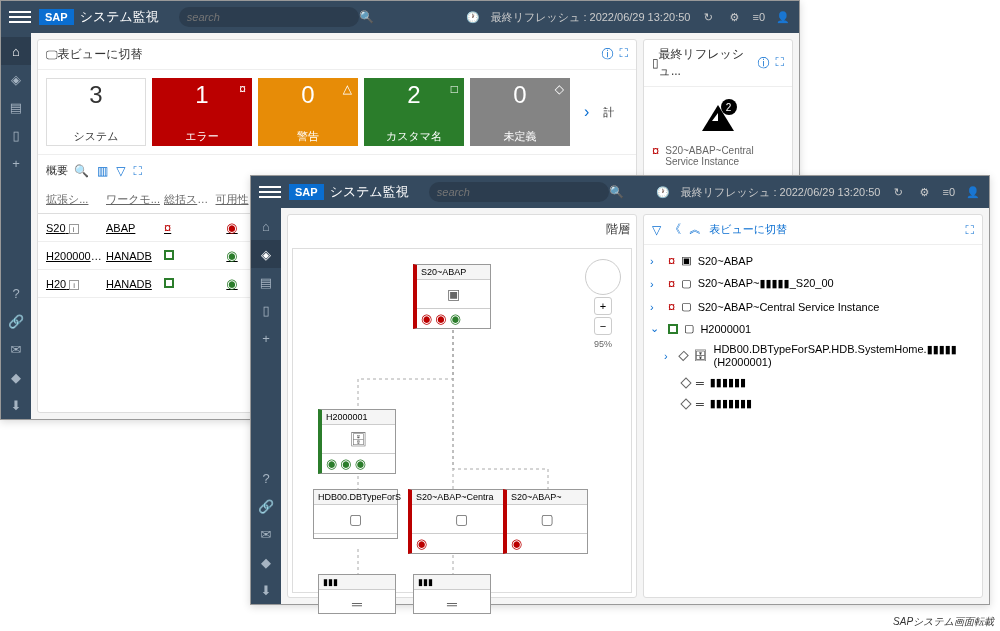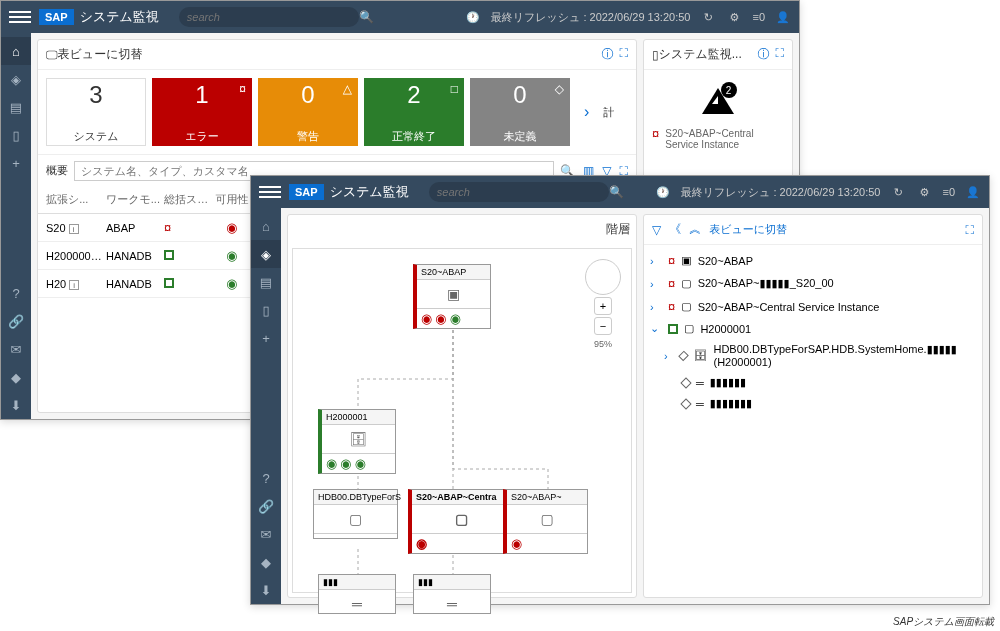--- a/index.html
+++ b/index.html
@@ -47,21 +47,21 @@
 .tile-side { font-size: 11px; color: #333; }
 
 .filter-row { display: flex; padding: 4px 8px; gap: 6px; align-items: center; border-top: 1px solid #eee; }
 .filter-label { font-size: 11px; color: #333; padding: 4px 0; text-align: center; }
 .filter-input { flex: 1; border: 1px solid #ccc; padding: 3px 6px; font-size: 11px; color: #999; }
 .filter-icons { display: flex; gap: 8px; color: #0a6ed1; }
 
 .table { font-size: 11px; }
 .table-header { display: flex; padding: 6px 8px; color: #666; border-bottom: 1px solid #ddd; }
 .table-row { display: flex; padding: 6px 8px; border-bottom: 1px solid #eee; align-items: center; }
-.col { overflow: hidden; text-overflow: ellipsis; white-space: nowrap; padding-right: 4px; }
+.col { overflow: hidden; text-overflow: ellipsis; white-space: nowrap; padding-right: 4px; text-decoration: underline; }
 .c1 { width: 60px; } .c2 { width: 58px; } .c3 { width: 50px; } .c4 { width: 40px; text-align: center; }
 .c5 { width: 50px; } .c6 { width: 40px; } .c7 { width: 40px; } .c8 { width: 55px; }
 .c9 { width: 48px; } .c10 { width: 48px; } .c11 { width: 48px; }
 .red-circle { color: #bb0000; font-size: 13px; }
 .green-sq { display:inline-block; width:10px; height:10px; border: 2px solid #2b7d2b; }
 .green-target { color: #2b7d2b; font-size: 13px; }
 .red-target { color: #bb0000; font-size: 13px; }
 .info-i { display:inline-block; border:1px solid #999; width:10px; height:10px; font-size:8px; text-align:center; line-height:10px; color:#666; }
 
 .alert-panel-body { padding: 8px; font-size: 11px; }
@@ -159,33 +159,32 @@
             <div class="tile-label">エラー</div>
           </div>
           <div class="tile tile-orange">
             <span class="tile-icon">△</span>
             <div class="tile-num">0</div>
             <div class="tile-label">警告</div>
           </div>
           <div class="tile tile-green">
             <span class="tile-icon">□</span>
             <div class="tile-num">2</div>
-            <div class="tile-label">正常終了</div>
+            <div class="tile-label">カスタマ名</div>
           </div>
           <div class="tile tile-gray">
             <span class="tile-icon">◇</span>
             <div class="tile-num">0</div>
             <div class="tile-label">未定義</div>
           </div>
           <span class="tile-arrow">›</span>
           <span class="tile-side">計</span>
         </div>
         <div class="filter-row">
           <span class="filter-label">概要</span>
-          <input class="filter-input" placeholder="システム名、タイプ、カスタマ名" style="">
           <div class="filter-icons">
             <span class="panel-icon">🔍</span>
             <span class="panel-icon">▥</span>
             <span class="panel-icon">▽</span>
             <span class="panel-icon">⛶</span>
           </div>
         </div>
         <div class="table">
           <div class="table-header">
             <div class="col c1">拡張シ...</div>
@@ -216,21 +215,21 @@
             <div class="col c1"><span>H20</span> <span class="info-i">i</span></div>
             <div class="col c2">HANADB</div>
             <div class="col c3"><span class="green-sq"></span></div>
             <div class="col c4"><span class="green-target">◉</span></div>
           </div>
         </div>
       </div>
       <div class="panel side-panel">
         <div class="panel-header">
           <span>▯ </span>
-          <span>システム監視...</span>
+          <span>最終リフレッシュ...</span>
           <div class="panel-header-icons">
             <span class="panel-icon">ⓘ</span>
             <span class="panel-icon">⛶</span>
           </div>
         </div>
         <div class="alert-panel-body">
           <div class="alert-icon-big">
             <svg width="36" height="30">
                 <polygon points="18,2 34,28 2,28" fill="#000"></polygon>
                 <polygon points="12,18 18,10 18,18" fill="#fff"></polygon>
@@ -314,21 +313,21 @@
                 <span class="green-target">◉</span>
                 <span class="green-target">◉</span>
                 <span class="green-target">◉</span>
               </div>
           </div>
           <div class="node" style="left:20px; top:240px; width:85px;">
             <div class="node-title">HDB00.DBTypeForS</div>
             <div class="node-body">▢</div>
             <div class="node-icons"></div>
           </div>
-          <div class="node node-bar-red" style="left:115px; top:240px; width:104px;font-weight:bold;">
+          <div class="node node-bar-red" style="left:115px; top:240px; width:104px;">
             <div class="node-title">S20~ABAP~Centra</div>
             <div class="node-body">▢</div>
             <div class="node-icons">
                 <span class="red-target">◉</span>
               </div>
           </div>
           <div class="node node-bar-red" style="left:210px; top:240px; width:85px;">
             <div class="node-title">S20~ABAP~</div>
             <div class="node-body">▢</div>
             <div class="node-icons">

